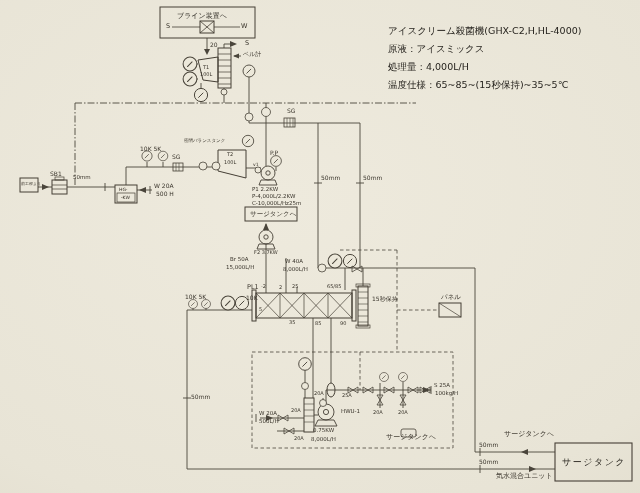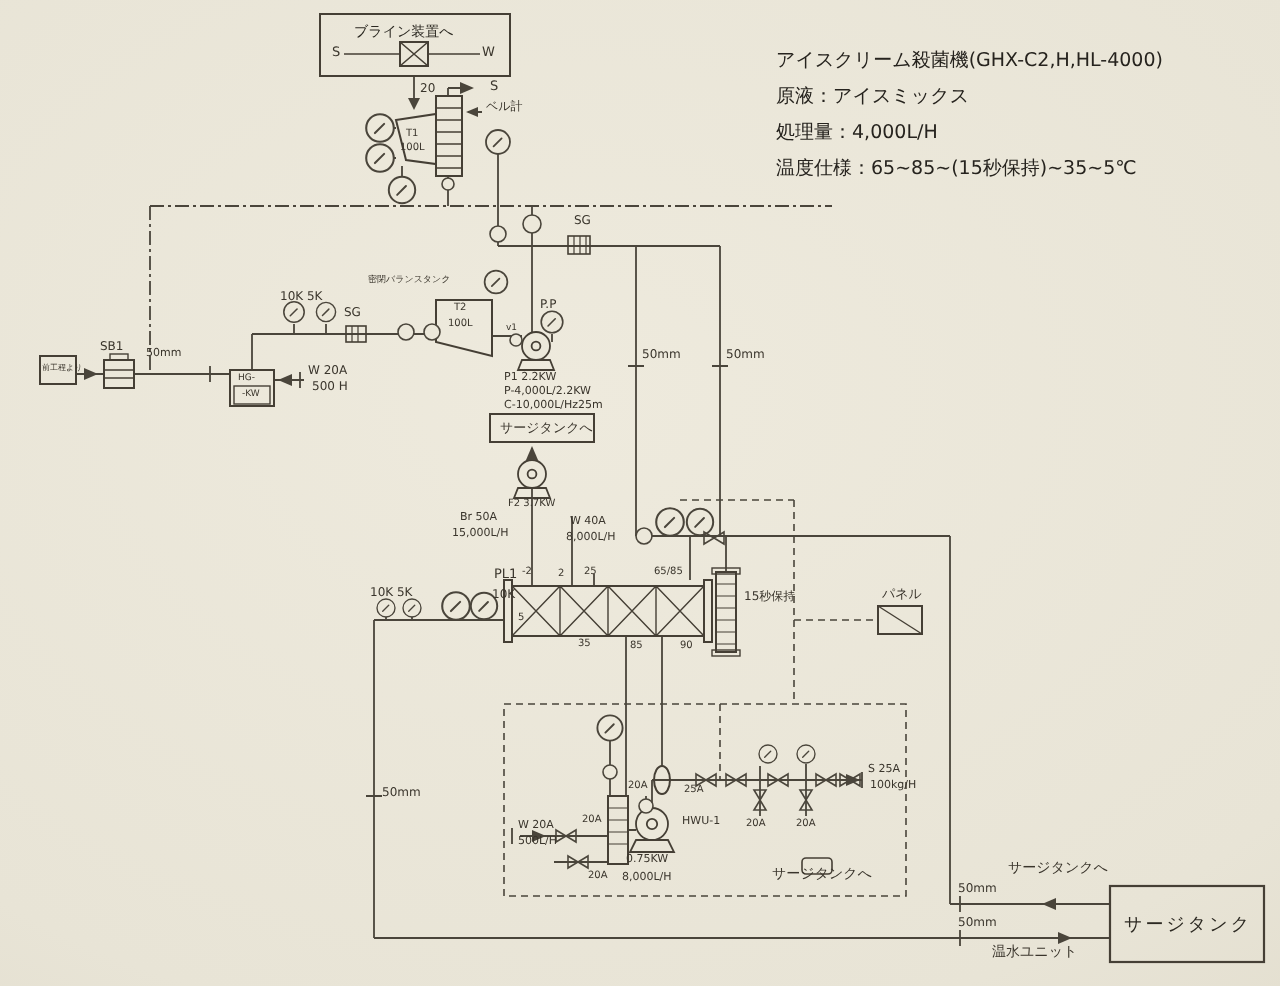--- a/index.html
+++ b/index.html
@@ -254,16 +254,16 @@
 <span class="lb f5" style="left:314px;top:391px">20A</span>
 <span class="lb f5" style="left:342px;top:393px">25A</span>
 <span class="lb f5" style="left:373px;top:410px">20A</span>
 <span class="lb f5" style="left:398px;top:410px">20A</span>
 <span class="lb f55" style="left:434px;top:383px">S 25A</span>
 <span class="lb f55" style="left:435px;top:391px">100kg/H</span>
 <span class="lb f7" style="left:386px;top:434px">サージタンクへ</span>
 <span class="lb f7" style="left:504px;top:431px">サージタンクへ</span>
 <span class="lb f6" style="left:479px;top:442px">50mm</span>
 <span class="lb f6" style="left:479px;top:459px">50mm</span>
-<span class="lb f7" style="left:496px;top:473px">温水ユニット</span>
+<span class="lb f7" style="left:496px;top:473px">気水混合ユニット</span>
 <span class="surge-lb">サージタンク</span>
 
 </div>
 
 </body></html>

